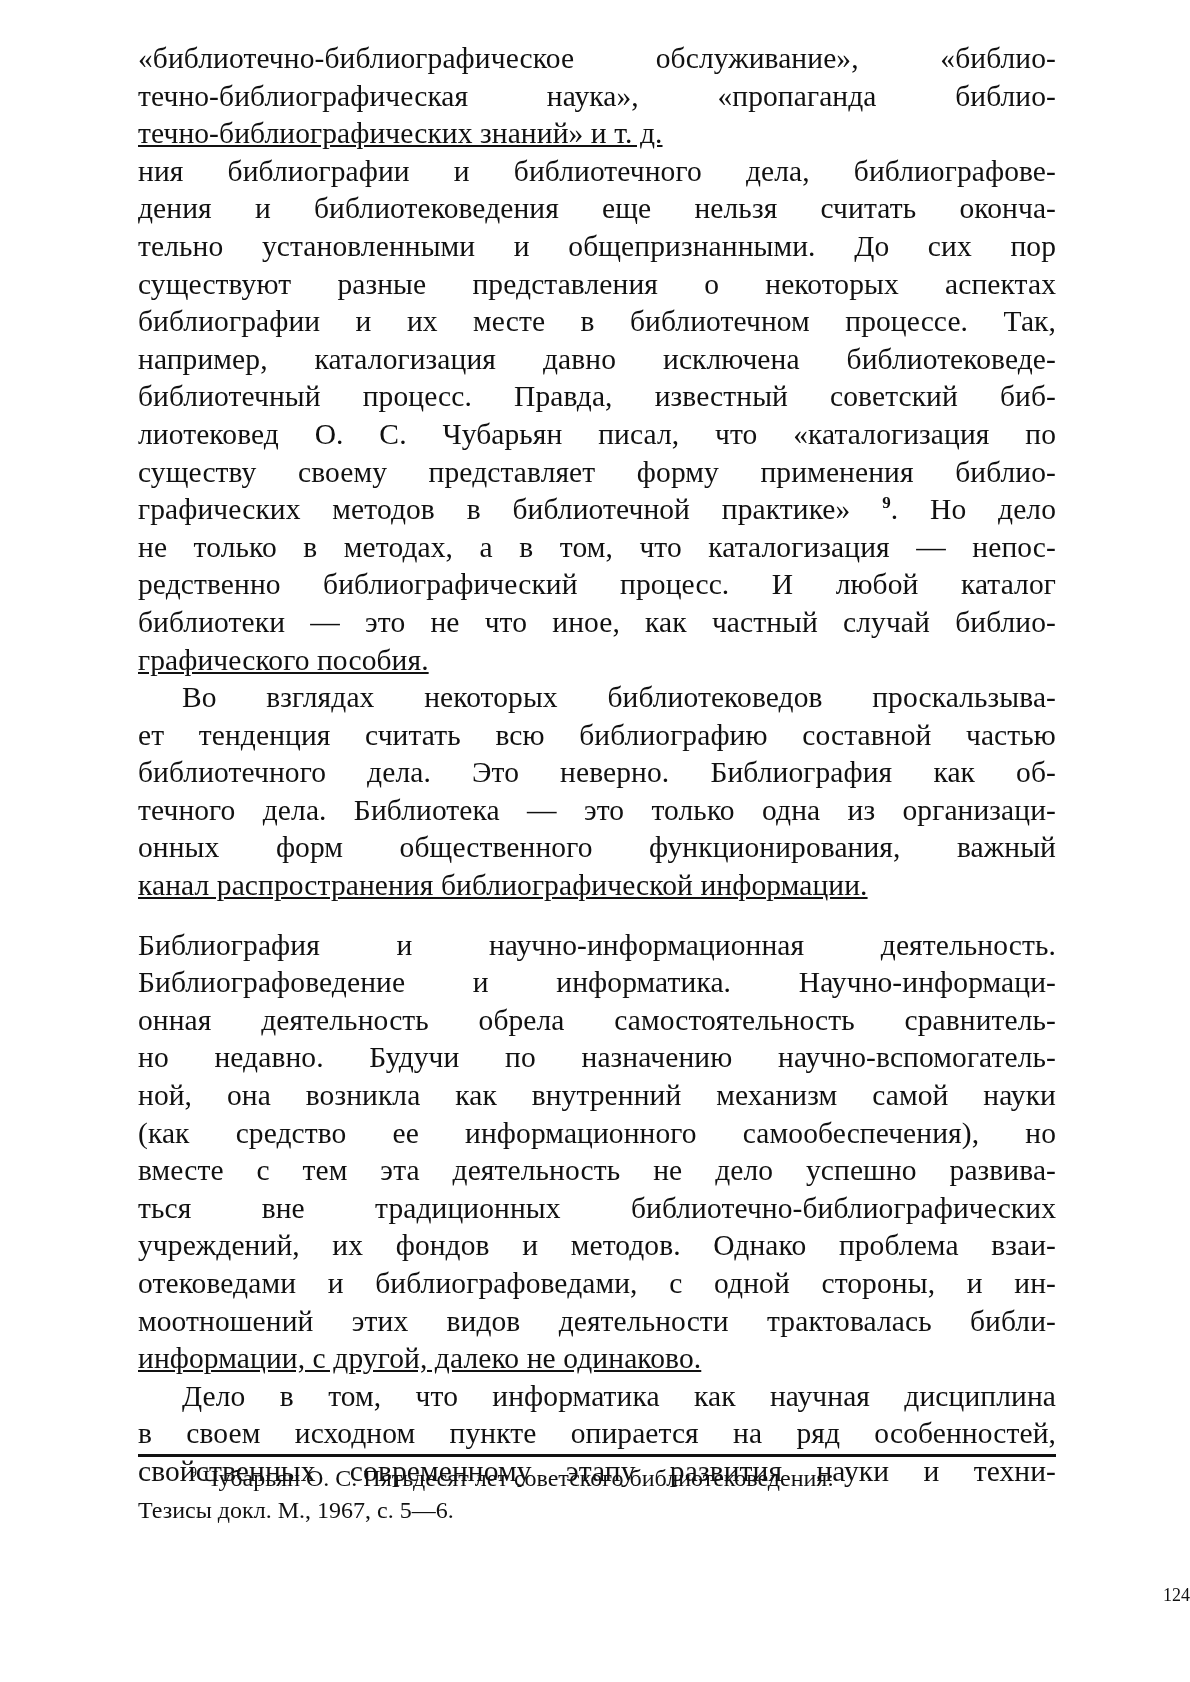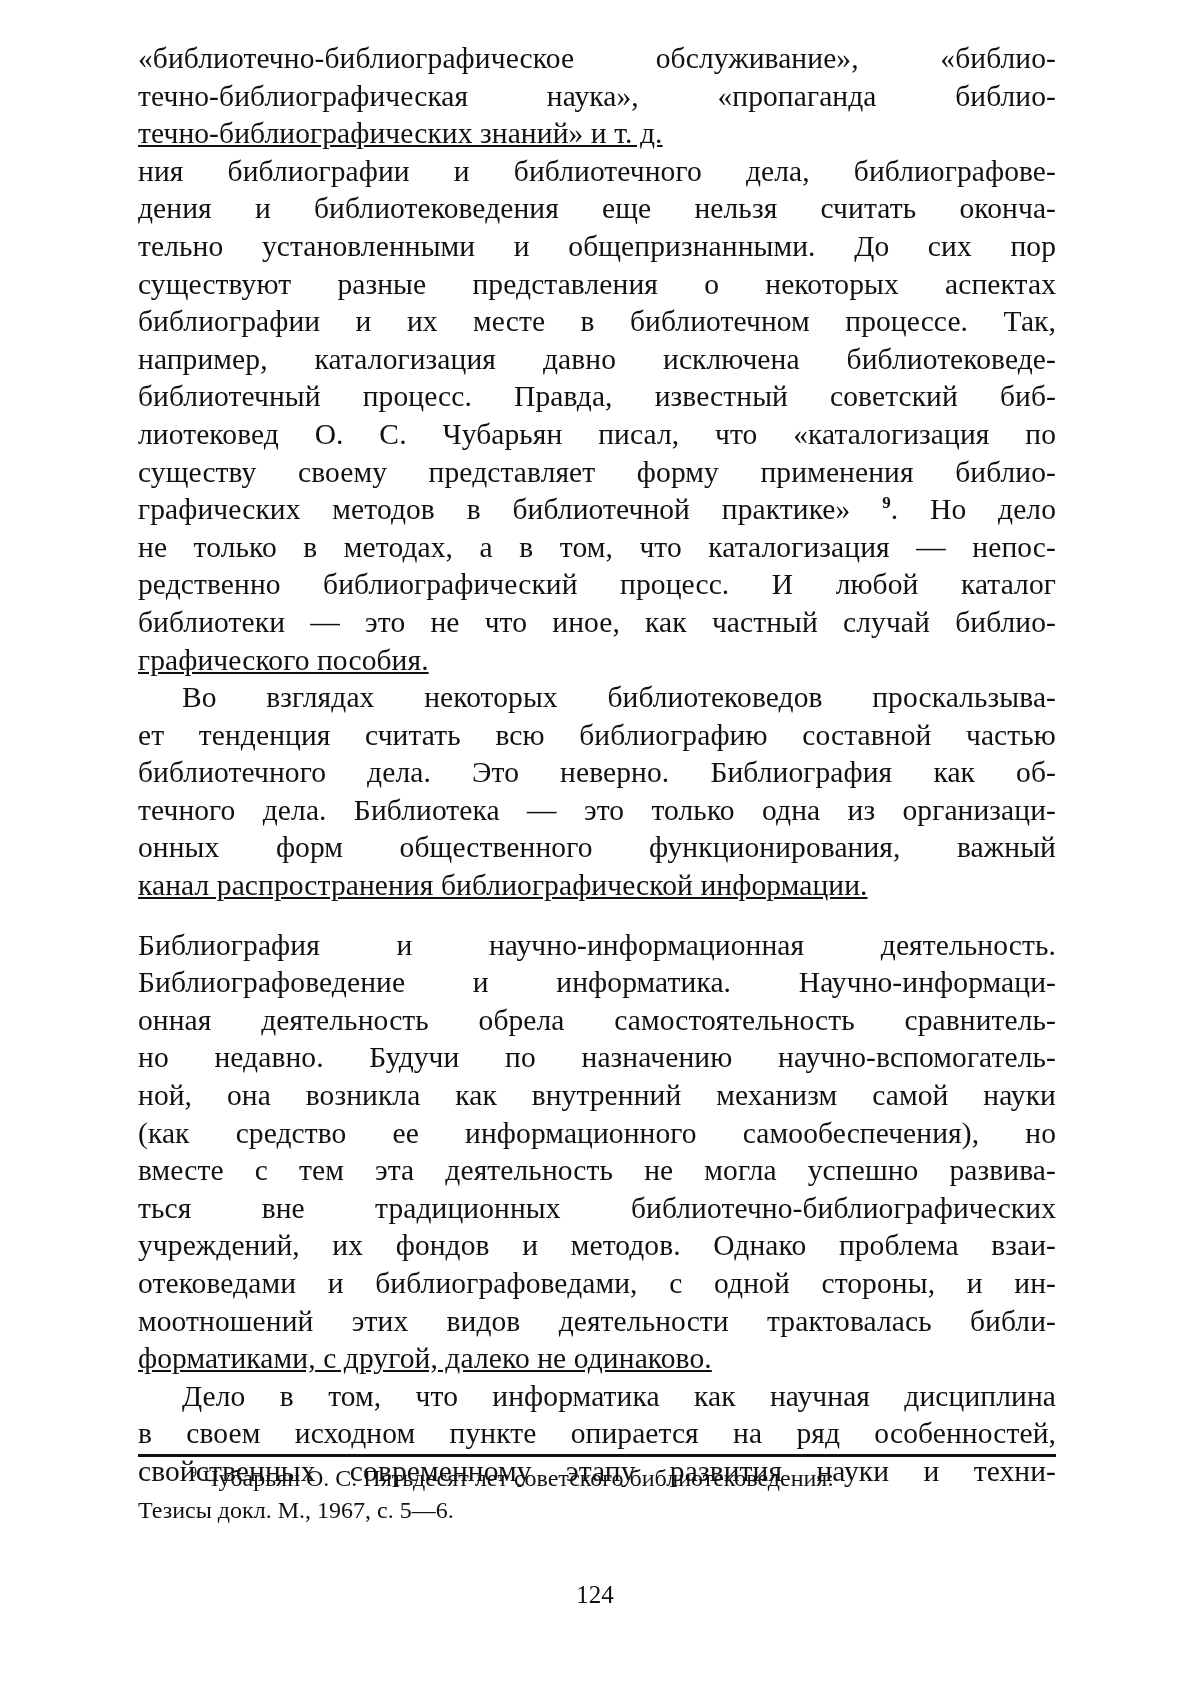--- a/index.html
+++ b/index.html
@@ -77,22 +77,22 @@
     .fn-num {
       font-size: 14px;
       vertical-align: super;
       line-height: 0;
     }
     .page-number {
       position: absolute;
       left: 0;
       width: 1190px;
       top: 1580px;
-      text-align: center;
-      font-size: 25px;
+      text-align: right;
+      font-size: 18px;
       line-height: 30px;
     }
   </style>
 </head>
 <body>
 
 <div class="page">
 
   <div>
     <span class="line">«библиотечно-библиографическое обслуживание», «библио-</span>
@@ -128,26 +128,26 @@
 
   <div class="section-gap"></div>
 
   <div>
     <span class="line b">Библиография и научно-информационная деятельность.</span>
     <span class="line"><span class="b">Библиографоведение и информатика.</span> <span>Научно-информаци-</span></span>
     <span class="line">онная деятельность обрела самостоятельность сравнитель-</span>
     <span class="line">но недавно. Будучи по назначению научно-вспомогатель-</span>
     <span class="line">ной, она возникла как внутренний механизм самой науки</span>
     <span class="line">(как средство ее информационного самообеспечения), но</span>
-    <span class="line">вместе с тем эта деятельность не могла успешно развива-</span>
+    <span class="line">вместе с тем эта деятельность не дело успешно развива-</span>
     <span class="line">ться вне традиционных библиотечно-библиографических</span>
     <span class="line">учреждений, их фондов и методов. Однако проблема взаи-</span>
     <span class="line">отековедами и библиографоведами, с одной стороны, и ин-</span>
     <span class="line">моотношений этих видов деятельности трактовалась библи-</span>
-    <span class="line last">форматиками, с другой, далеко не одинаково.</span>
+    <span class="line last">информации, с другой, далеко не одинаково.</span>
   </div>
 
   <div>
     <span class="line indent">Дело в том, что информатика как научная дисциплина</span>
     <span class="line">в своем исходном пункте опирается на ряд особенностей,</span>
     <span class="line">свойственных современному этапу развития науки и техни-</span>
   </div>
 </div>
 
 <div class="rule"></div>

